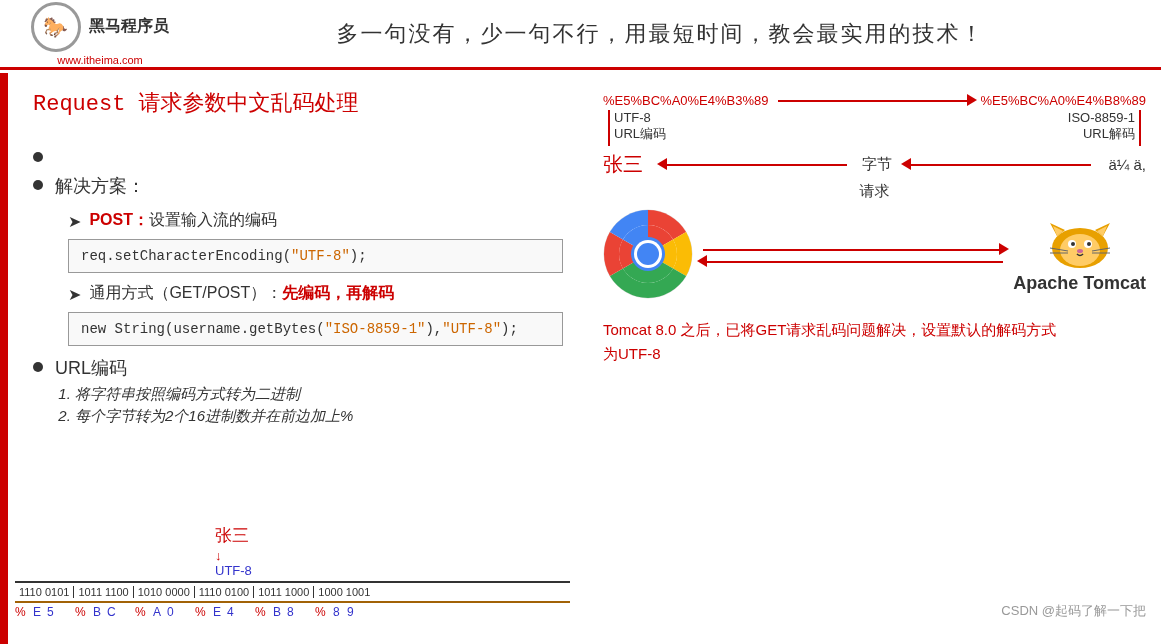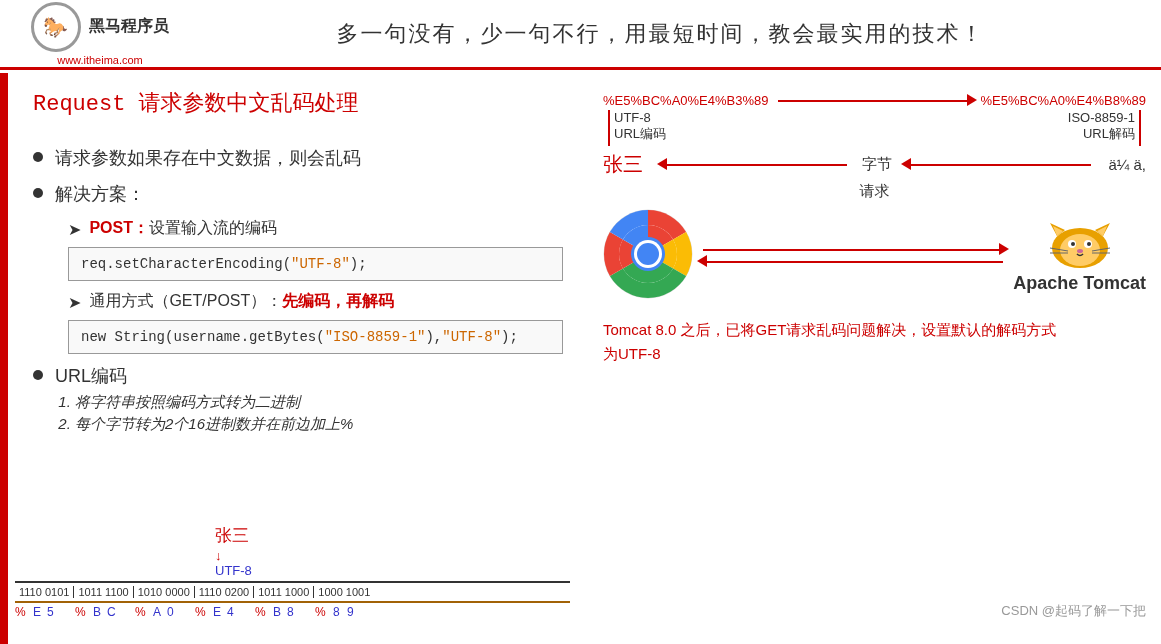--- a/index.html
+++ b/index.html
@@ -211,21 +211,20 @@
 
 <div class="red-left-bar"></div>
 
 <div class="main-content">
 
   <div class="left-panel">
     <div class="page-title">Request 请求参数中文乱码处理</div>
 
     <div class="bullet-item">
       <div class="bullet-dot"></div>
-      <span class="bullet-text">请求参数如果存在中文数据，则会乱码</span>
     </div>
 
     <div class="bullet-item">
       <div class="bullet-dot"></div>
       <span class="bullet-text">解决方案：</span>
     </div>
 
     <div class="sub-section">
 
       <div class="arrow-item">
@@ -392,21 +391,21 @@
     <div style="border-right:1px solid #333; padding:0 4px; text-align:center;">
       <div style="font-size:11px; color:#333;">1110 0101</div>
     </div>
     <div style="border-right:1px solid #333; padding:0 4px; text-align:center;">
       <div style="font-size:11px; color:#333;">1011 1100</div>
     </div>
     <div style="border-right:1px solid #333; padding:0 4px; text-align:center;">
       <div style="font-size:11px; color:#333;">1010 0000</div>
     </div>
     <div style="border-right:1px solid #333; padding:0 4px; text-align:center;">
-      <div style="font-size:11px; color:#333;">1110 0200</div>
+      <div style="font-size:11px; color:#333;">1110 0100</div>
     </div>
     <div style="border-right:1px solid #333; padding:0 4px; text-align:center;">
       <div style="font-size:11px; color:#333;">1011 1000</div>
     </div>
     <div style="padding:0 4px; text-align:center;">
       <div style="font-size:11px; color:#333;">1000 1001</div>
     </div>
   </div>
 
   <div style="display:flex; font-size:12px; margin-top:2px;">

